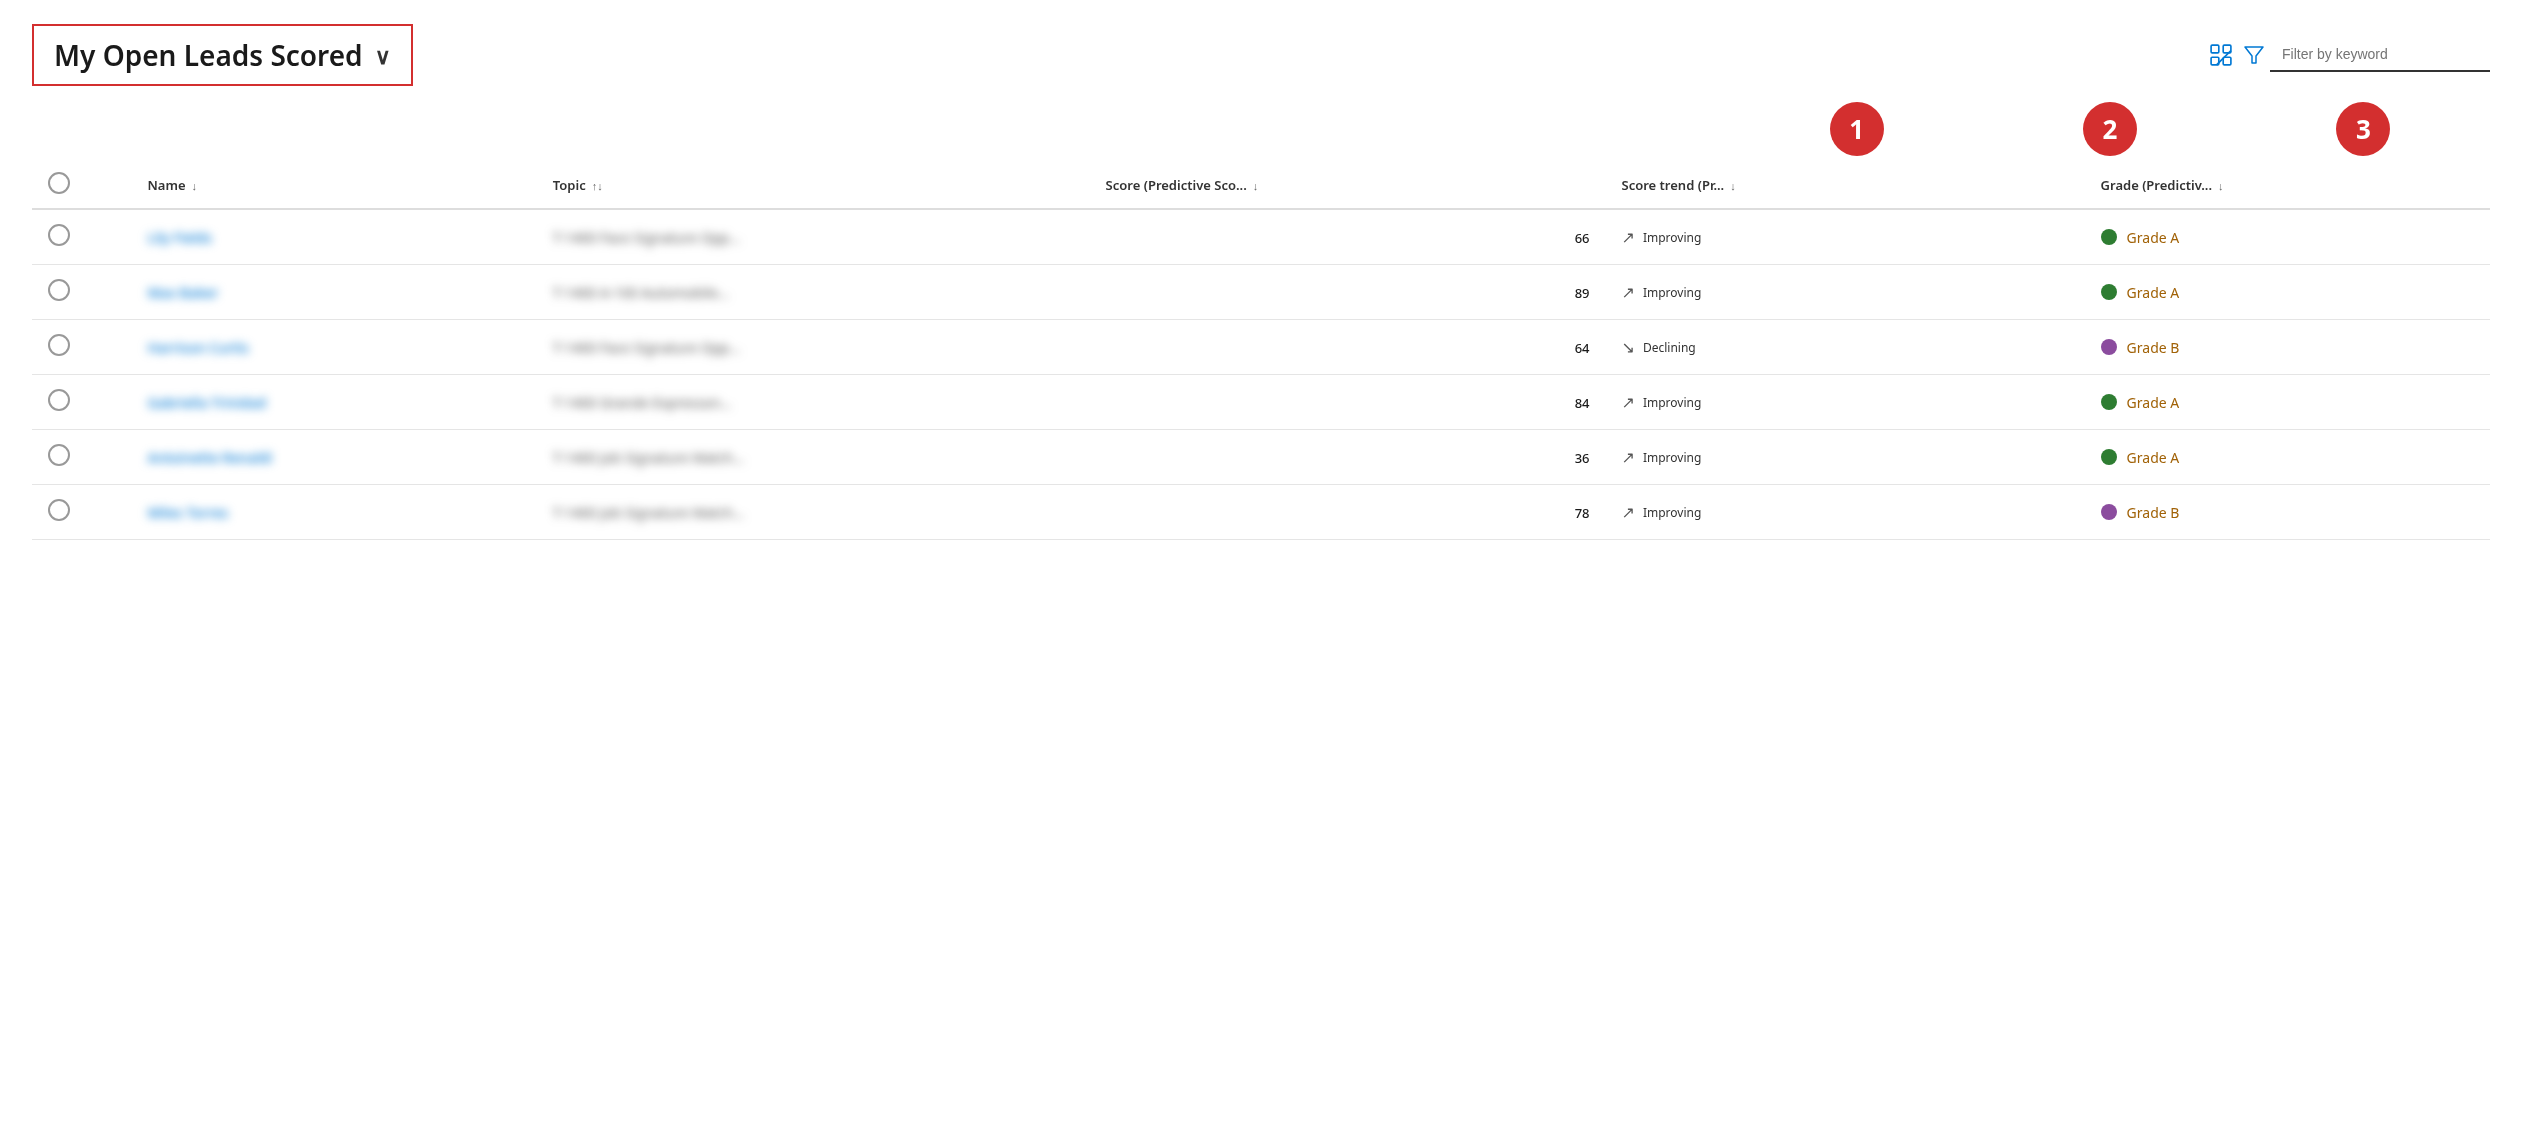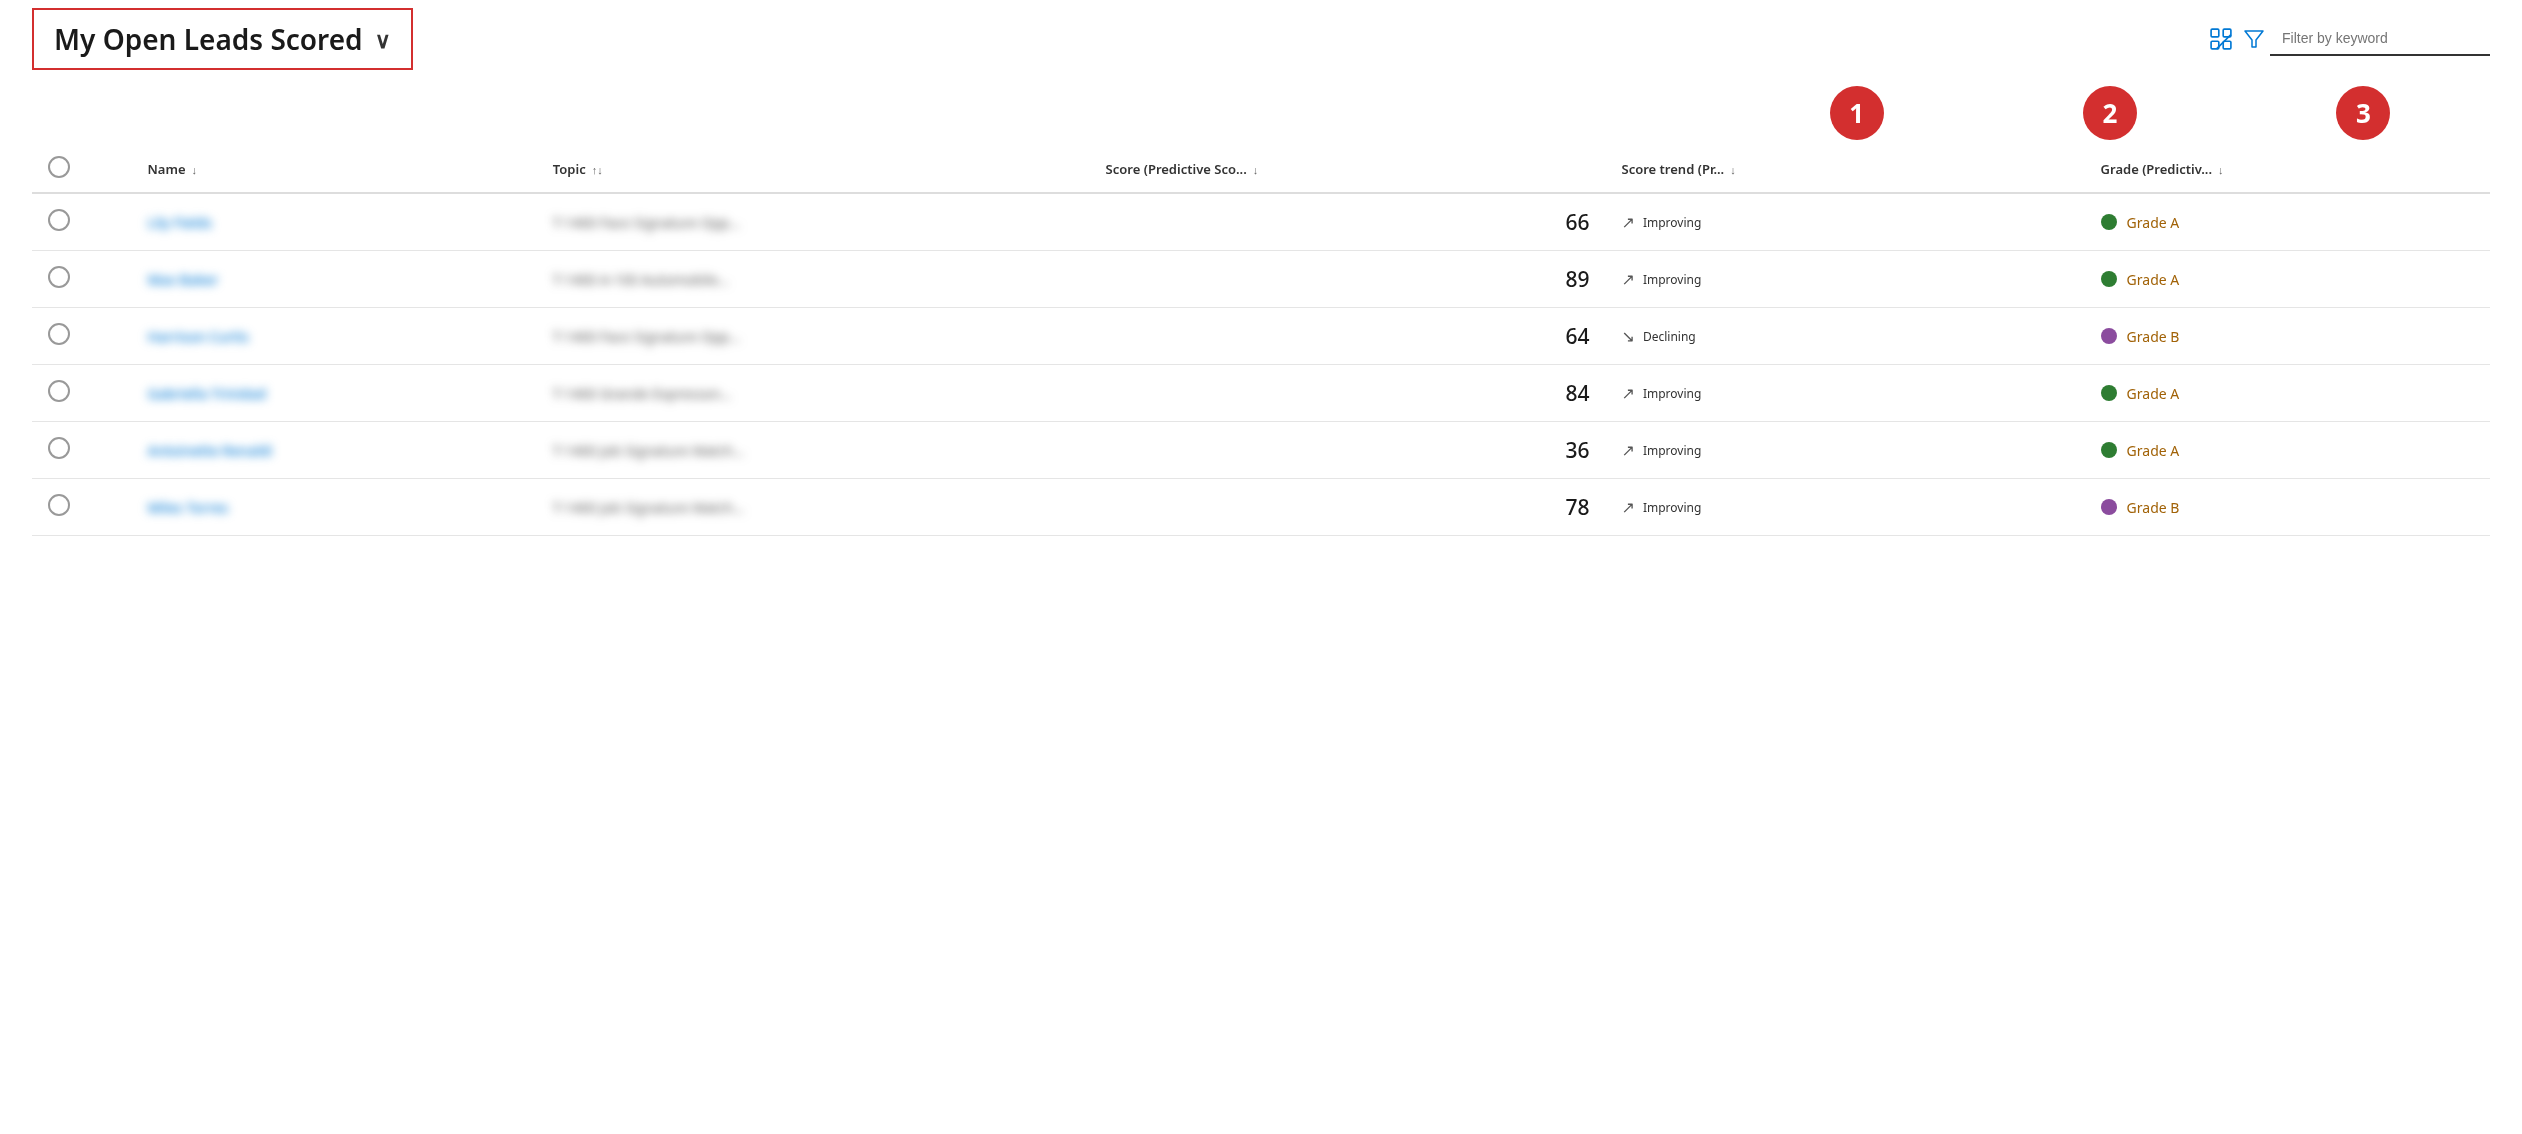--- a/index.html
+++ b/index.html
@@ -6,21 +6,21 @@
     body {
       font-family: 'Segoe UI', system-ui, sans-serif;
       background: #fff;
       color: #1a1a1a;
       font-size: 14px;
     }
 
     .page-container {
       width: 100%;
       max-width: 2522px;
-      padding: 8px 32px;
+      padding: 24px 32px;
     }
 
     
     .header {
       display: flex;
       align-items: center;
       justify-content: space-between;
       margin-bottom: 16px;
     }
 
@@ -142,21 +142,21 @@
       user-select: none;
     }
 
     .blurred-topic {
       filter: blur(5px);
       color: #555;
       user-select: none;
     }
 
     .score-value {
-      font-size: 21px;
+      font-size: 13px;
       font-weight: 500;
     }
 
     .trend-cell {
       display: flex;
       align-items: center;
       gap: 8px;
     }
 
     .trend-arrow {

